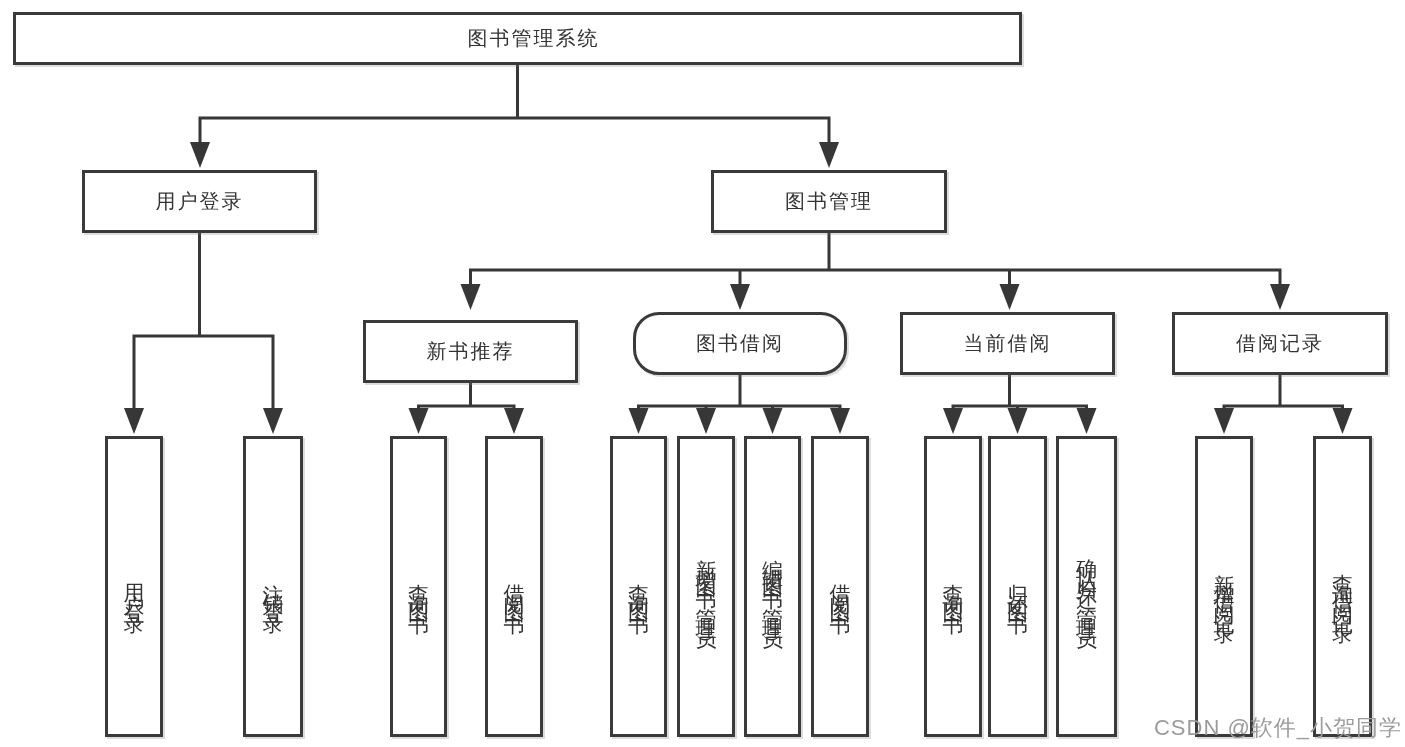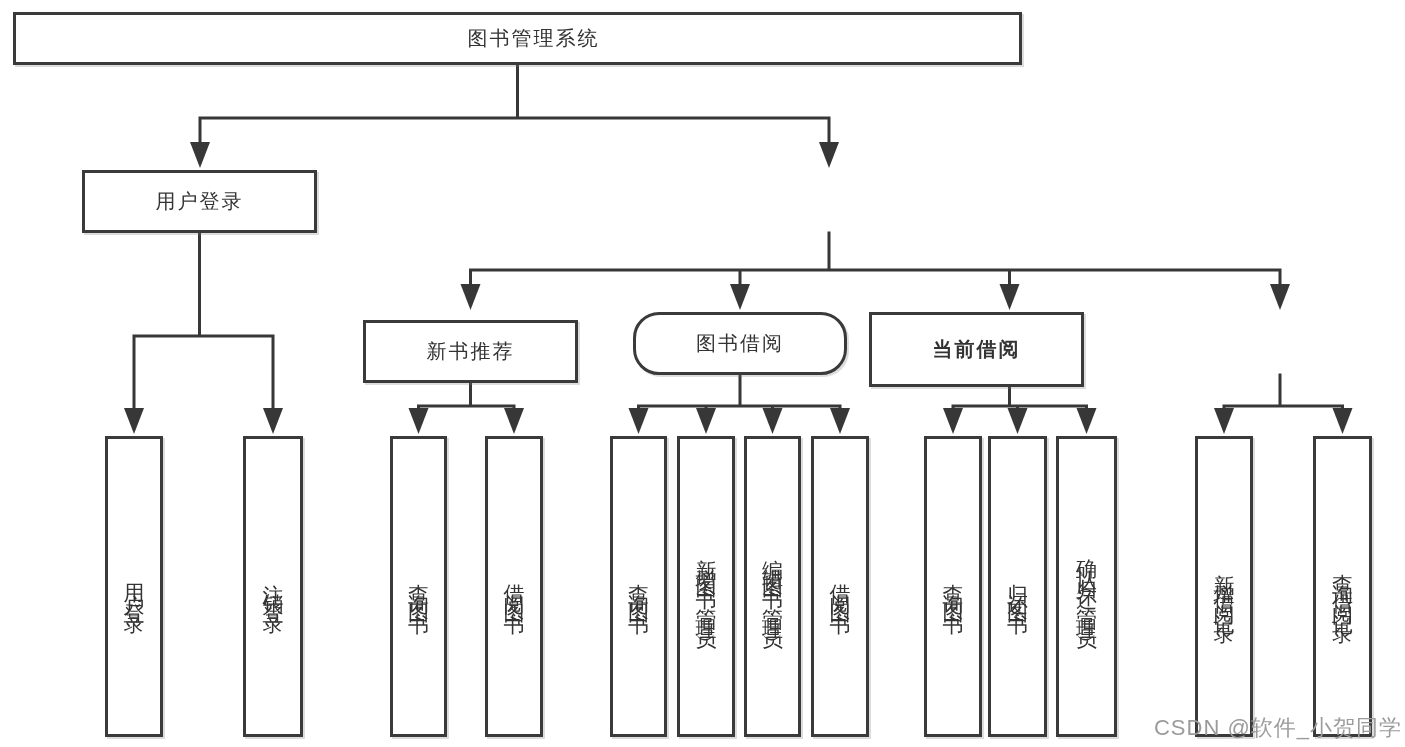--- a/index.html
+++ b/index.html
@@ -87,24 +87,26 @@
       <polygon points="1007.5,408 1027.5,408 1017.5,434"></polygon>
       <polygon points="1076.5,408 1096.5,408 1086.5,434"></polygon>
       <polygon points="1214,408 1234,408 1224,434"></polygon>
       <polygon points="1332.5,408 1352.5,408 1342.5,434"></polygon>
     </g>
   </svg>
 
   <div class="hbox" style="left:13px;top:12px;width:1009px;height:53px;padding-left:32px;">图书管理系统</div>
 
   <div class="hbox" style="left:82px;top:170px;width:235px;height:63px;">用户登录</div>
+  <div class="hbox" style="left:711px;top:170px;width:236px;height:63px;">图书管理</div>
 
   <div class="hbox" style="left:363px;top:312px;width:215px;height:63px;margin-top:8px;">新书推荐</div>
   <div class="hbox" style="left:633px;top:312px;width:214px;height:63px;border-radius:26px;">图书借阅</div>
-  <div class="hbox" style="left:869px;top:312px;width:215px;height:75px;font-weight:bold;">当前借阅</div>
+  <div class="hbox" style="left:900px;top:312px;width:215px;height:63px;">当前借阅</div>
+  <div class="hbox" style="left:1172px;top:312px;width:216px;height:63px;">借阅记录</div>
 
   <div class="vbox" style="left:105px;width:58px;">用户登录</div>
   <div class="vbox" style="left:243px;width:60px;">注销登录</div>
   <div class="vbox" style="left:390px;width:57px;">查询图书</div>
   <div class="vbox" style="left:485px;width:58px;">借阅图书</div>
   <div class="vbox" style="left:610px;width:57px;">查询图书</div>
   <div class="vbox" style="left:677px;width:58px;">新增图书（管理员）</div>
   <div class="vbox" style="left:744px;width:57px;">编辑图书（管理员）</div>
   <div class="vbox" style="left:811px;width:58px;">借阅图书</div>
   <div class="vbox" style="left:924px;width:58px;">查询图书</div>

